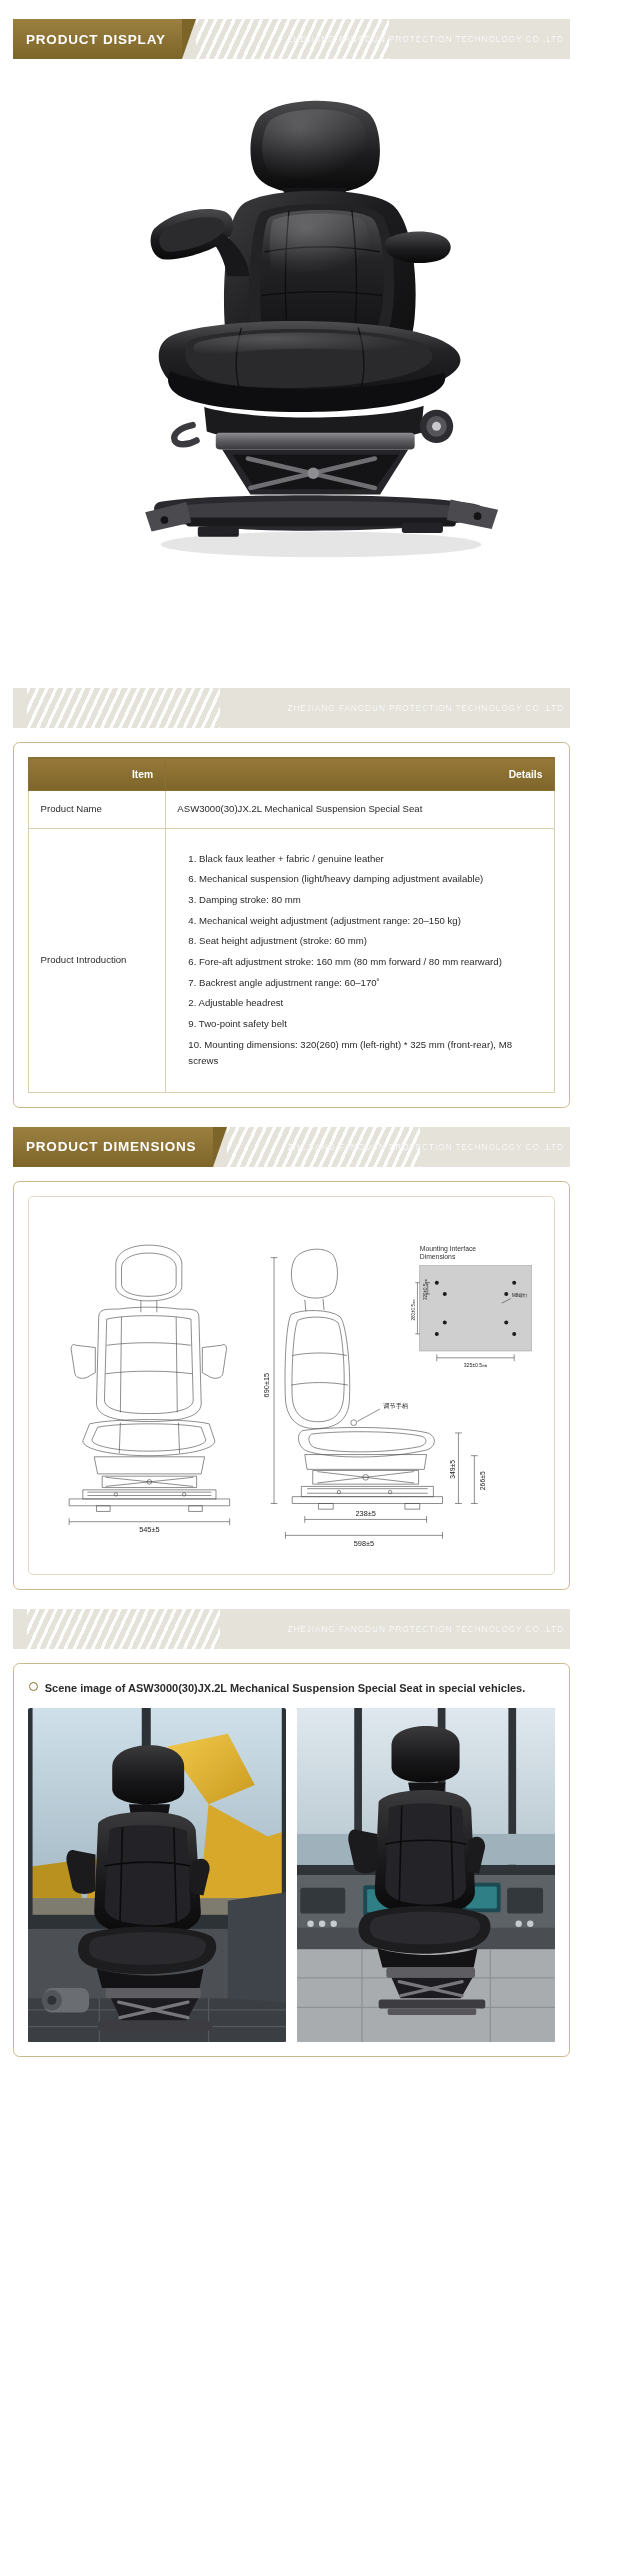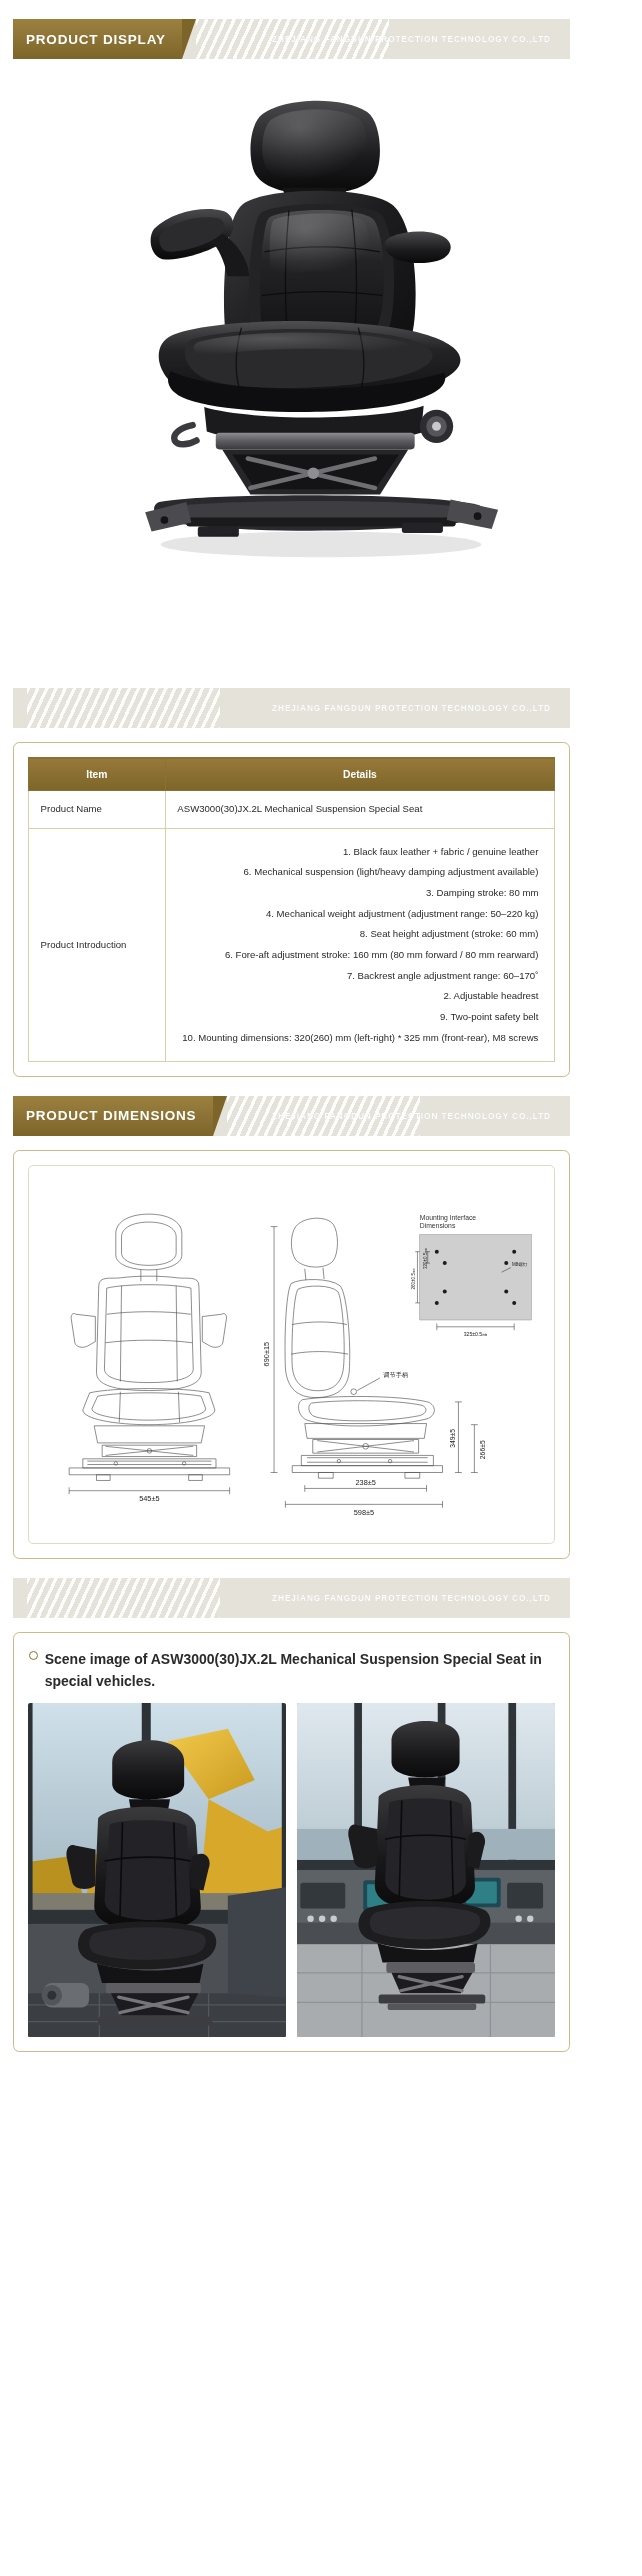--- a/index.html
+++ b/index.html
@@ -57,22 +57,22 @@
     background: repeating-linear-gradient(115deg,
         #ffffff 0 3.2px,
         #e5e2da 3.2px 8.3px);
     opacity: .95;
   }
   .sec-strip .brand {
     position: relative;
     color: #ffffff;
     font-size: 8.3px;
     letter-spacing: 0.9px;
-    padding-right: 19px;
-    font-weight: bold;
+    padding-right: 6px;
+    font-weight: normal;
     text-shadow: 0 0 0.6px rgba(0,0,0,.12);
   }
 
   
   .card {
     margin: 14px 13px 0 13px;
     border: 0.6px solid #cbb98b;
     border-radius: 6.4px;
     background: #ffffff;
     padding: 14px;
@@ -101,53 +101,53 @@
   table.info {
     width: 100%;
     border-collapse: collapse;
     font-size: 9.6px;
     color: #2a2a2a;
   }
   table.info th {
     background: #8a7135;
     background: linear-gradient(180deg,#97793a 0%,#7d6529 100%);
     color: #fff;
-    text-align: center;
+    text-align: right;
     font-size: 10.3px;
     padding: 10.3px 11.6px;
     font-weight: bold;
     border: 0.6px solid #b9a濃;
     border: 0.6px solid #8a7135;
   }
   table.info td {
     border: 0.6px solid #d9cfae;
     padding: 10.3px 11.6px;
     vertical-align: middle;
     line-height: 1.75;
   }
   table.info td.label { width: 26%; }
   table.info td.value { width: 74%; }
-  .intro-list { margin: 4px; padding: 0; list-style: none; text-align: right; }
+  .intro-list { margin: 11px; padding: 0; list-style: none; }
   .intro-list li { margin: 0 0 3.9px 0; }
 
   
   .dims-wrap {
     border: 0.6px solid #e0d9c4;
     border-radius: 5.1px;
     padding: 6.4px;
     background: #fff;
   }
   .dims-svg { display: block; width: 100%; height: auto; }
 
   
   .usage-title {
     display: flex;
     align-items: flex-start;
     gap: 6.4px;
-    font-size: 14px;
+    font-size: 11px;
     font-weight: bold;
     color: #2b2b2b;
     line-height: 1.55;
     margin: 2.6px 1.3px 10.3px 1.3px;
   }
   .bullet-ring {
     flex: 0 0 auto;
     width: 9px; height: 9px;
     border-radius: 50%;
     border: 1.9px solid #8a7135;
@@ -309,21 +309,21 @@
           <td class="label">Product Name</td>
           <td class="value">ASW3000(30)JX.2L Mechanical Suspension Special Seat</td>
         </tr>
         <tr>
           <td class="label">Product Introduction</td>
           <td class="value">
             <ul class="intro-list">
               <li>1. Black faux leather + fabric / genuine leather</li>
               <li>6. Mechanical suspension (light/heavy damping adjustment available)</li>
               <li>3. Damping stroke: 80 mm</li>
-              <li>4. Mechanical weight adjustment (adjustment range: 50–220 kg)</li>
+              <li>4. Mechanical weight adjustment (adjustment range: 20–150 kg)</li>
               <li>8. Seat height adjustment (stroke: 60 mm)</li>
               <li>6. Fore-aft adjustment stroke: 160 mm (80 mm forward / 80 mm rearward)</li>
               <li>7. Backrest angle adjustment range: 60–170˚</li>
               <li>2. Adjustable headrest</li>
               <li>9. Two-point safety belt</li>
               <li>10. Mounting dimensions: 320(260) mm (left-right) * 325 mm (front-rear), M8 screws</li>
             </ul>
           </td>
         </tr>
       </tbody>

